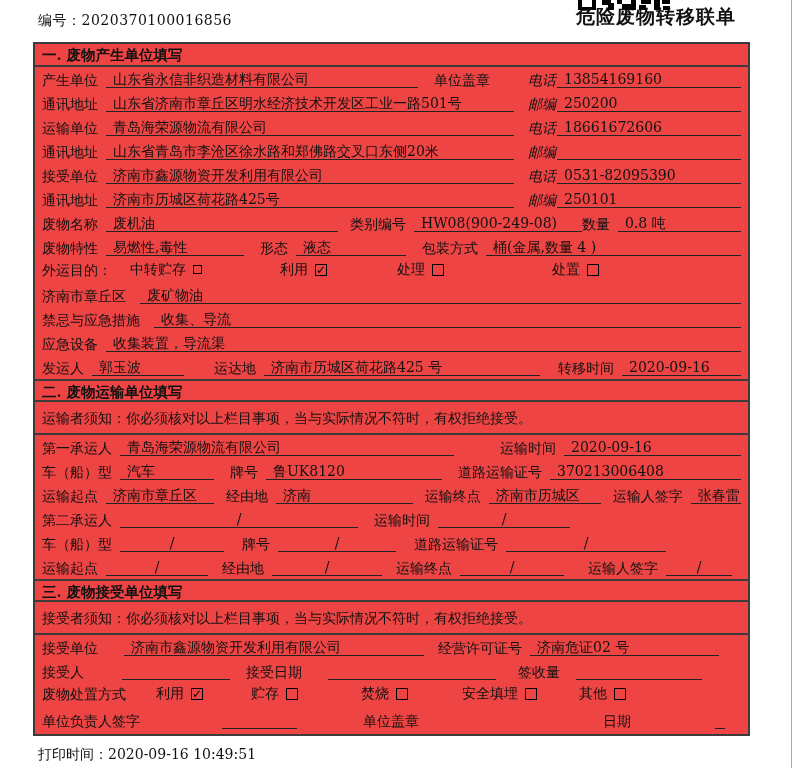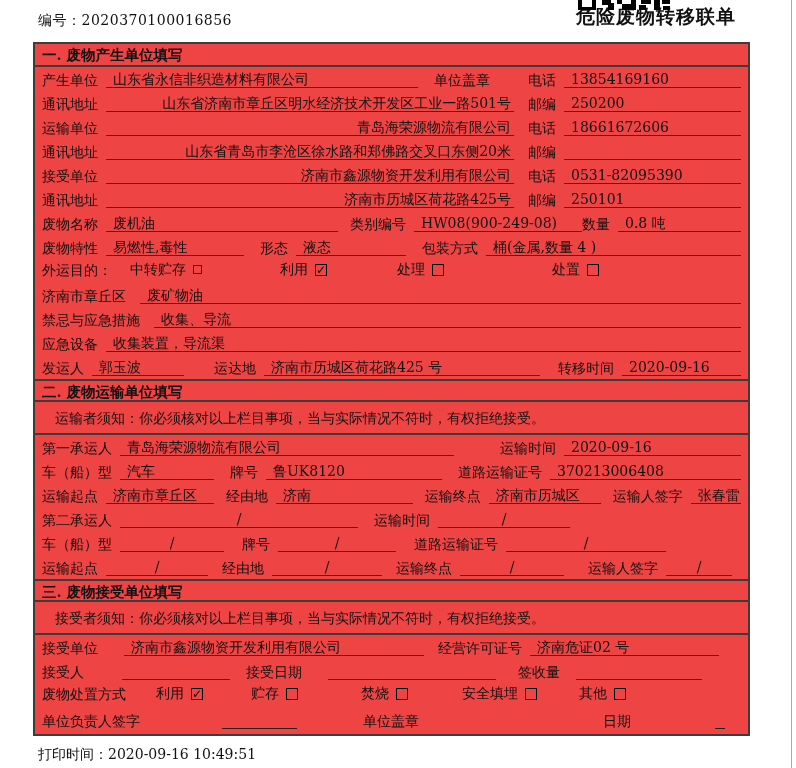--- a/index.html
+++ b/index.html
@@ -14,33 +14,33 @@
   .doc-number { position:absolute; left:38px; top:12px; font-size:14px; letter-spacing:0.5px; }
   .doc-title  { position:absolute; left:0; right:60px; top:4px; text-align:right;
                 font-size:19px; font-weight:bold; letter-spacing:1px; }
   .qr-fragment { position:absolute; left:578px; top:0; width:92px; height:11px; }
 
   
   .form-table { position:relative; margin-left:33px; width:717px; border:2px solid #3c3c3c; background:#ef4444; }
   .sec-h { height:23px; line-height:22px; padding:0 7px; font-weight:bold; font-size:14.5px;
            border-bottom:2px solid #3c3c3c; }
   .sec-h.mid { border-top:2px solid #3c3c3c; }
-  .notice { height:33px; line-height:32px; padding:0 20px; border-bottom:2px solid #3c3c3c; font-size:14px; }
+  .notice { height:33px; line-height:32px; padding:0 7px; border-bottom:2px solid #3c3c3c; font-size:14px; }
 
   .row { display:flex; align-items:flex-end; height:24px; padding:0 7px 3px 7px; }
   .row.tall { height:27px; padding-bottom:5px;gap:48px; }
   .fl { white-space:nowrap; line-height:16px; margin-right:8px; }
   .fv { border-bottom:1px solid #222; line-height:16px; padding:0 3px 0 7px; white-space:nowrap;
         overflow:hidden; min-height:17px; }
   .fv.grow { flex:1 1 auto; }
   .fv.ctr { text-align:center; padding:0; }
   .rg { margin-left:auto; width:213px; display:flex; align-items:flex-end; }
-  .rg .fl { margin-right:8px; }
+  .rg .fl { margin-right:1px;font-style:italic; }
   .rg .fv { flex:1 1 auto; }
-  .mr14 { margin-right:14px;text-align:right; }
+  .mr14 { margin-right:14px; }
 
   
   .cbgroup { display:flex; align-items:center; white-space:nowrap; }
   .cb { display:inline-block; width:12px; height:12px; border:1px solid #000; margin-left:7px;
         line-height:11px; font-size:12px; text-align:center; color:#000; font-family:"DejaVu Sans",sans-serif; }
   .cb.sm { width:9px; height:9px; }
 
   
   .print-time { position:absolute; left:38px; top:746px; font-size:14px; }
 </style>

